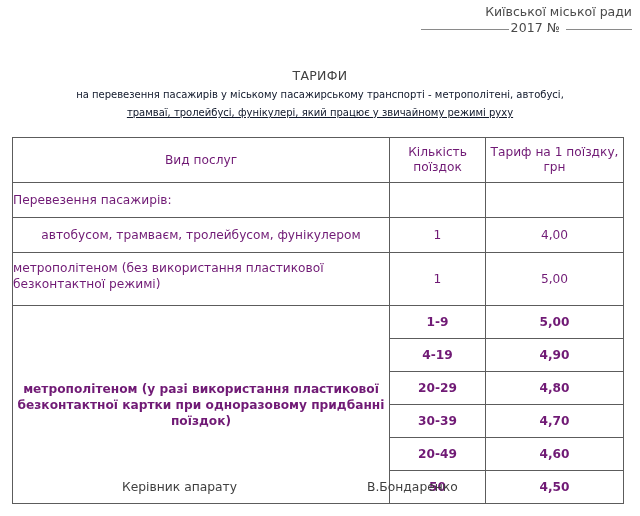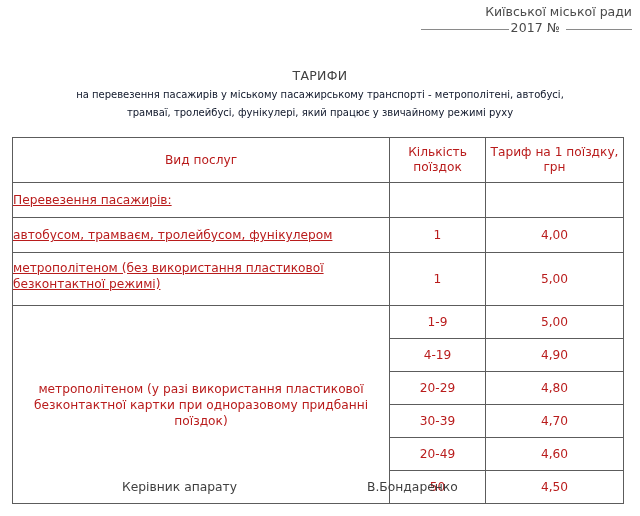--- a/index.html
+++ b/index.html
@@ -59,32 +59,32 @@
     line-height: 16px;
     letter-spacing: 0.3px;
     color: #414141;
   }
   .title-sub {
     font-size: 10px;
     line-height: 18px;
     color: #0f172a;
     padding: 2px 20px 0 20px;
   }
-  .title-sub .l2 { display: block; }
+  .title-sub .l2 { display: block; text-decoration: underline; }
 
   
   .tariff-table {
     position: absolute;
     left: 12px;
     top: 137px;
     width: 553px;
     border-collapse: collapse;
     table-layout: fixed;
     font-size: 12.2px;
-    color: #b91c1c;
+    color: #701a75;
   }
   .tariff-table th,
   .tariff-table td {
     border: 1px solid #5c5c5c;
     padding: 0;
     vertical-align: middle;
   }
   .tariff-table thead th {
     height: 44px;
     font-weight: normal;
@@ -92,30 +92,29 @@
     text-align: center;
   }
   .col-service { width: 377px; }
   .col-count   { width: 96px; }
   .col-price   { width: 138px; }
 
   .cell-service {
     text-align: left;
     padding: 0 6px 0 4px;
     line-height: 16px;
-    text-decoration: underline;
   }
   .cell-center {
     text-align: center;
   }
 
   .row-group   td { height: 34px; }
-  .row-single  td { height: 34px; }
+  .row-single  td { height: 34px; text-align: center; }
   .row-double  td { height: 45px; }
-  .row-sub     td { height: 32px; }
+  .row-sub     td { height: 32px; font-weight: bold; }
 
   .cell-service.top-align {
     vertical-align: top;
     padding-top: 7px;
     margin-left: 24px;
   }
   .cell-merged {
     vertical-align: top;
     padding: 7px 6px 0 4px;
     line-height: 16px;

